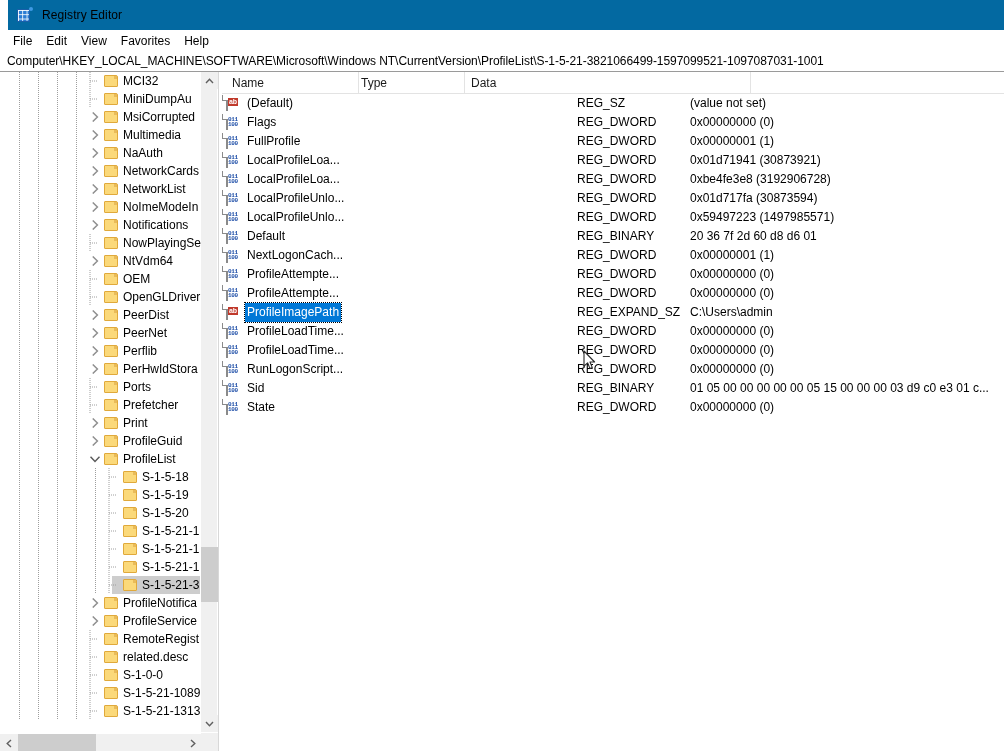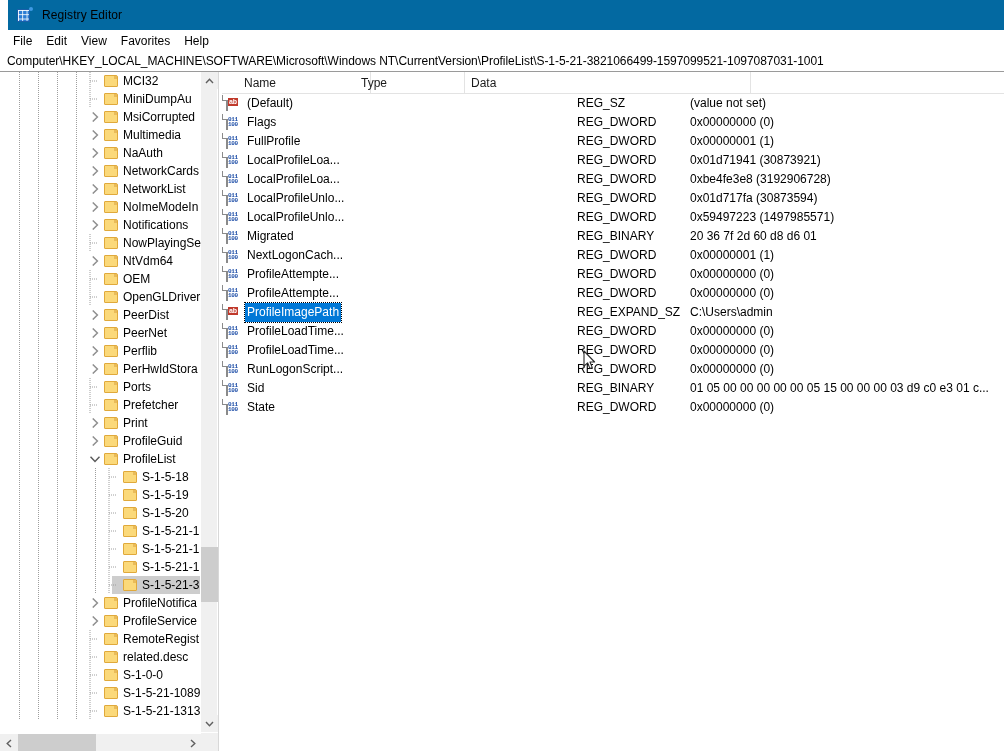--- a/index.html
+++ b/index.html
@@ -1007,21 +1007,21 @@
             </svg>
         </div>
         <div id="tree-corner"></div>
       </div>
     </div>
 
     <div id="splitter"></div>
 
     <div id="list-pane">
       <div id="list-header">
-        <div class="hcell" style="left:16px;width:133px;">Name</div>
+        <div class="hcell" style="left:4px;width:133px;">Name</div>
         <div class="hcell" style="left:133px;width:110px;">Type</div>
         <div class="hcell" style="left:243px;width:286px;">Data</div>
       </div>
       <div id="list-rows">
           <div class="lrow">
             <span class="icon"><span class="ico-sz"><span class="t">ab</span></span></span>
             <span class="nm">(Default)</span>
             <span class="ty">REG_SZ</span>
             <span class="dt">(value not set)</span>
           </div>
@@ -1056,21 +1056,21 @@
             <span class="dt">0x01d717fa (30873594)</span>
           </div>
           <div class="lrow">
             <span class="icon"><span class="ico-dword"><span class="t">011<br>100</span></span></span>
             <span class="nm">LocalProfileUnlo...</span>
             <span class="ty">REG_DWORD</span>
             <span class="dt">0x59497223 (1497985571)</span>
           </div>
           <div class="lrow">
             <span class="icon"><span class="ico-dword"><span class="t">011<br>100</span></span></span>
-            <span class="nm">Migrated</span>
+            <span class="nm">Default</span>
             <span class="ty">REG_BINARY</span>
             <span class="dt">20 36 7f 2d 60 d8 d6 01</span>
           </div>
           <div class="lrow">
             <span class="icon"><span class="ico-dword"><span class="t">011<br>100</span></span></span>
             <span class="nm">NextLogonCach...</span>
             <span class="ty">REG_DWORD</span>
             <span class="dt">0x00000001 (1)</span>
           </div>
           <div class="lrow">

